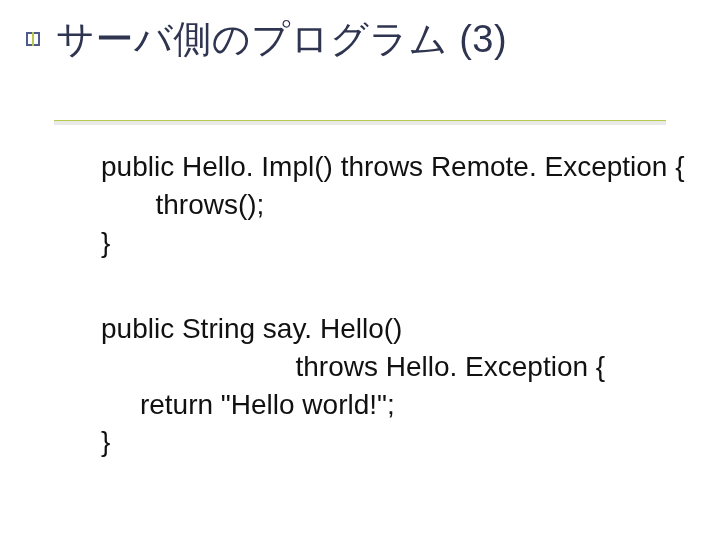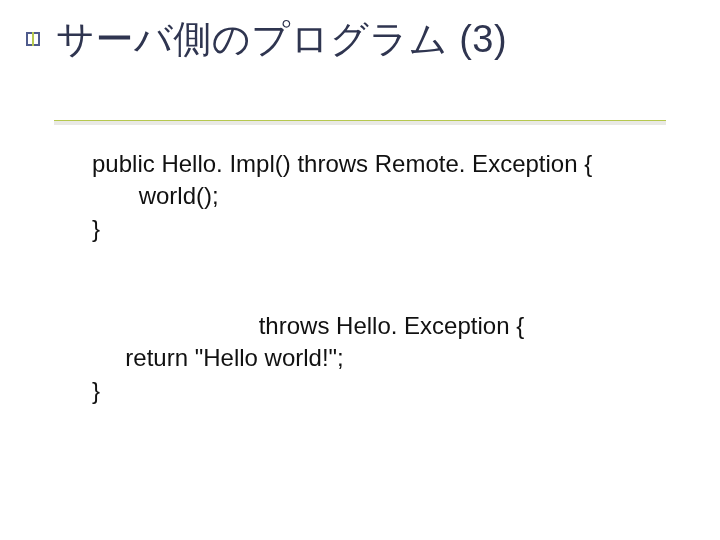--- a/index.html
+++ b/index.html
@@ -56,24 +56,24 @@
   .underline .base {
     border-top: 1.5px solid #b6c84e;
   }
   .underline .shadow {
     border-top: 4px solid #e9e9e5;
     margin-top: 0px;
   }
   .code-block {
     position: absolute;
     font-family: "Tahoma", sans-serif;
-    font-size: 24px;
+    font-size: 28px;
     color: #111;
     line-height: 1.35;
-    left: 92px;
+    left: 101px;
   }
   .code-block.first { top: 148px; }
   .code-block.second { top: 310px; }
   .code-row { white-space: pre; }
 </style>
 </head>
 <body>
 
 <div class="slide">
 
@@ -85,23 +85,24 @@
     <div class="title-line">サーバ側のプログラム (3)</div>
   </div>
 
   <div class="underline">
     <div class="base"></div>
     <div class="shadow"></div>
   </div>
 
   <div class="code-block first">
     <div class="code-row">public Hello. Impl() throws Remote. Exception {</div>
-    <div class="code-row">       world();</div>
+    <div class="code-row">       throws();</div>
     <div class="code-row">}</div>
   </div>
 
   <div class="code-block second">
+    <div class="code-row">public String say. Hello()</div>
     <div class="code-row">                         throws Hello. Exception {</div>
     <div class="code-row">     return "Hello world!";</div>
     <div class="code-row">}</div>
   </div>
 
 </div>
 
 </body></html>

